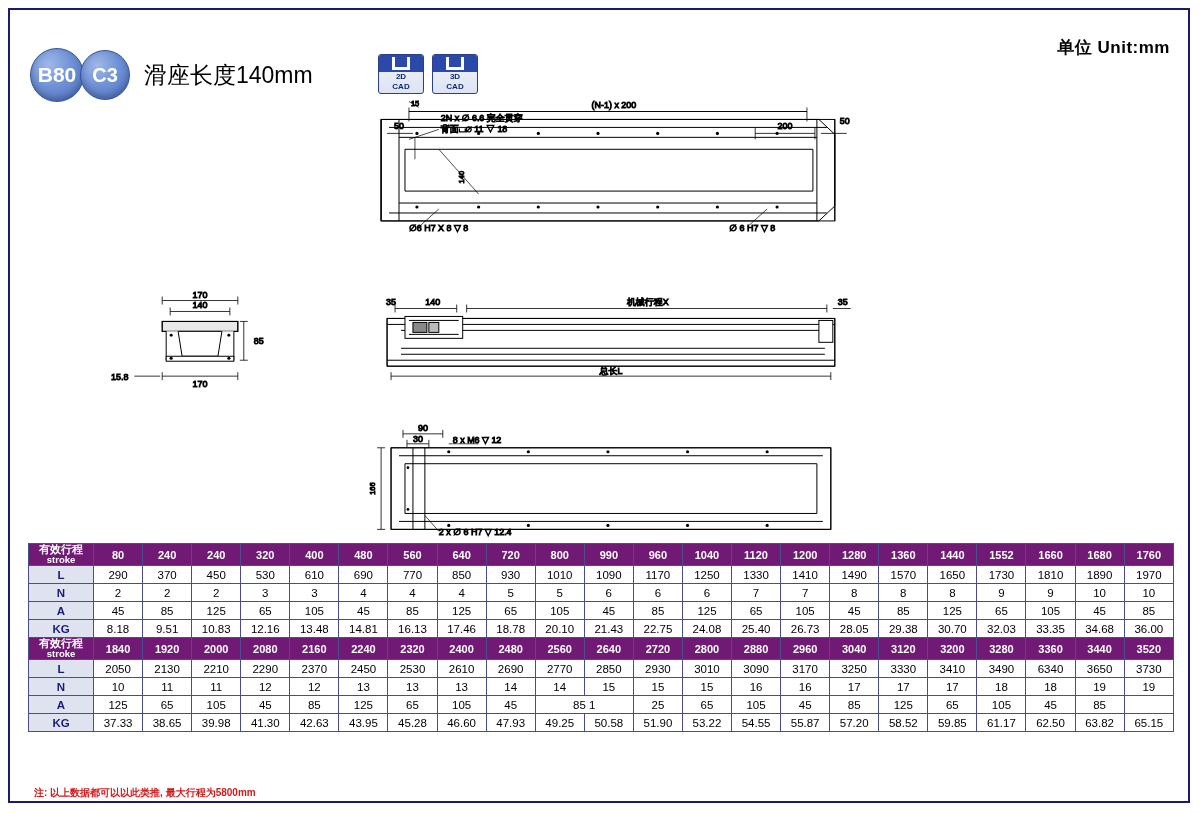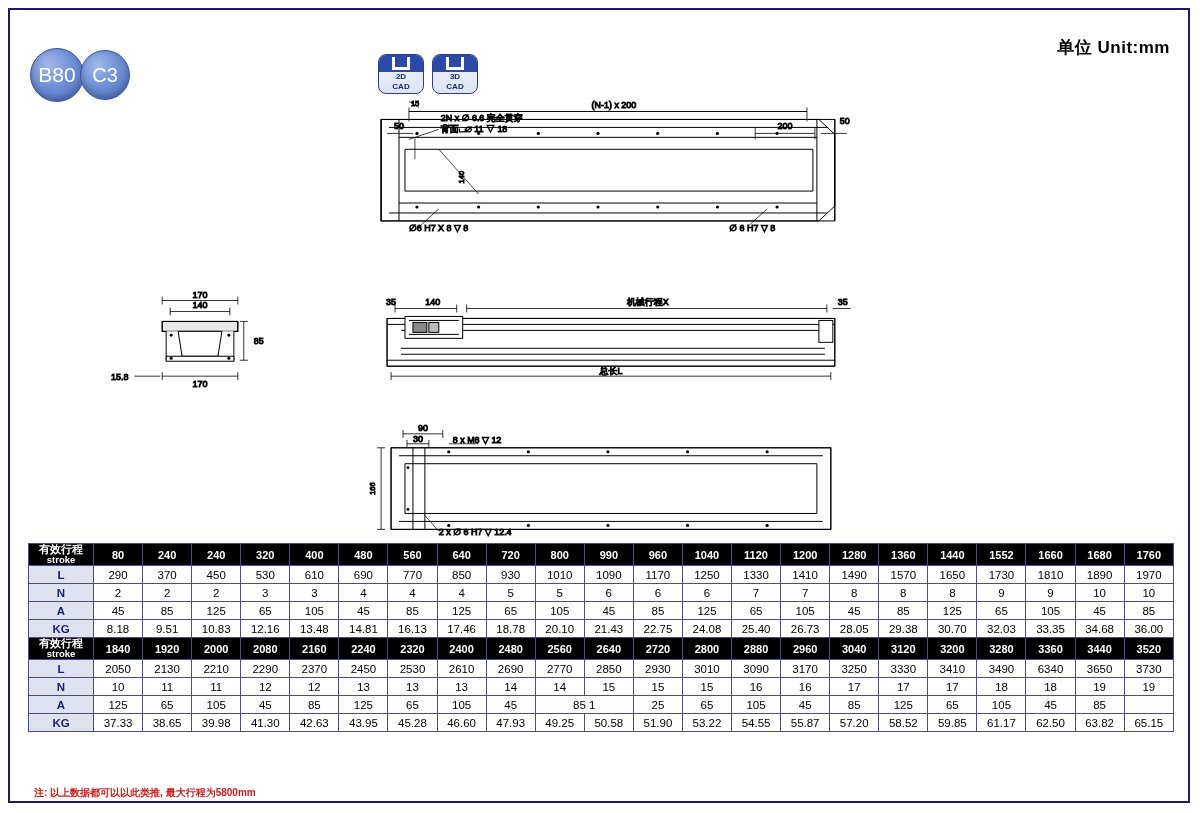--- a/index.html
+++ b/index.html
@@ -22,31 +22,31 @@
     position:absolute;right:18px;top:26px;
     font-size:17px;font-weight:bold;letter-spacing:.5px;
   }
   .badges{
     position:absolute;left:20px;top:38px;display:flex;align-items:center;
   }
   .badge{
     width:52px;height:52px;border-radius:50%;
     background:radial-gradient(circle at 35% 30%, #9fb8e8 0%, #6f91d6 45%, #4a6fc0 100%);
     border:1px solid #32539c;
-    color:#fff;font-size:21px;font-weight:normal;
+    color:#fff;font-size:21px;font-weight:bold;
     display:flex;align-items:center;justify-content:center;
     box-shadow:inset 0 -3px 6px rgba(0,0,0,.25);
   }
   .badge.small{width:48px;height:48px;font-size:20px;margin-left:-4px;}
   .title{
     font-size:23px;margin-left:14px;letter-spacing:0px;
   }
   .cadbtns{position:absolute;left:368px;top:44px;display:flex;gap:8px;}
   .cadbtn{
-    width:44px;height:38px;border:1px solid #2b3f8c;border-radius:8px;
+    width:44px;height:38px;border:1px solid #2b3f8c;border-radius:3px;
     background:linear-gradient(#f2f4fa,#dde3f3);
     position:relative;overflow:hidden;
   }
   .cadbtn .top{
     position:absolute;left:0;top:0;width:100%;height:17px;
     background:#2b49a8;
   }
   .cadbtn .uglyph{
     position:absolute;left:13px;top:2px;width:18px;height:13px;
     border:3px solid #fff;border-top:none;box-sizing:border-box;
@@ -62,21 +62,21 @@
   
   .tblwrap{position:absolute;left:18px;top:533px;width:1146px;}
   table{border-collapse:collapse;width:100%;table-layout:fixed;}
   td{
     border:1px solid #4b4b8f;
     font-size:11.5px;text-align:center;
     height:17px;padding:0;
     font-family:"Liberation Sans",sans-serif;
   }
   td.hdr{
-    background:#000000;color:#fff;font-weight:bold;font-size:11px;
+    background:#701a75;color:#fff;font-weight:bold;font-size:11px;
   }
   td.rowlbl{
     background:#dfe3ef;color:#1a1a7a;font-weight:bold;font-size:11.5px;
   }
   td.hdr .cn{display:block;font-size:11px;line-height:11px;}
   td.hdr .en{display:block;font-size:9.5px;line-height:10px;}
   .firstcol{width:64px;}
   .note{
     position:absolute;left:24px;top:776px;
     color:#d11b1b;font-size:10px;font-weight:bold;
@@ -85,20 +85,21 @@
 </head>
 <body>
 
 <div class="page">
 
   <div class="unit">单位 Unit:mm</div>
 
   <div class="badges">
     <div class="badge">B80</div>
     <div class="badge small">C3</div>
+    <div class="title">滑座长度140mm</div>
   </div>
 
   <div class="cadbtns">
     <div class="cadbtn">
       <div class="top">
           <div class="uglyph"></div>
         </div>
       <div class="lbl"><span>2D</span><br><span>CAD</span></div>
     </div>
     <div class="cadbtn">

